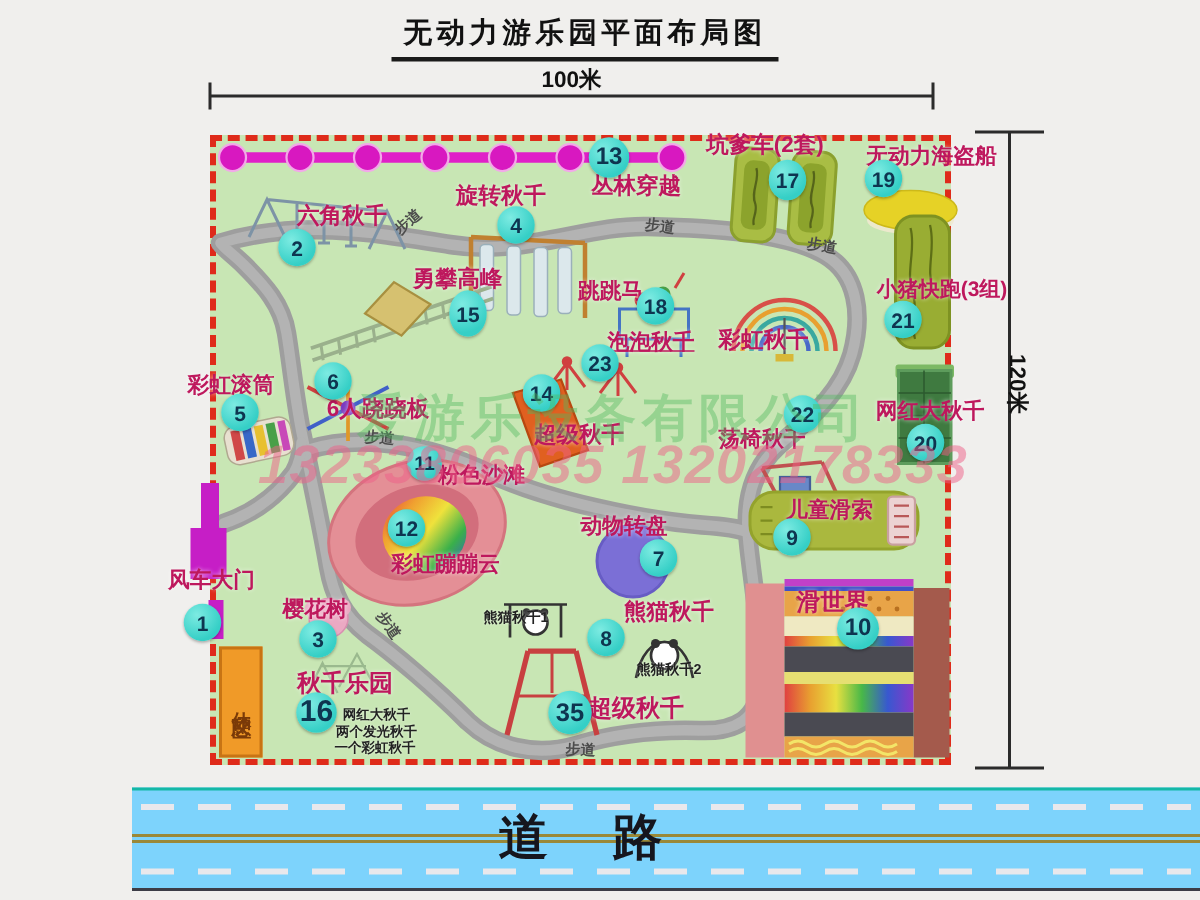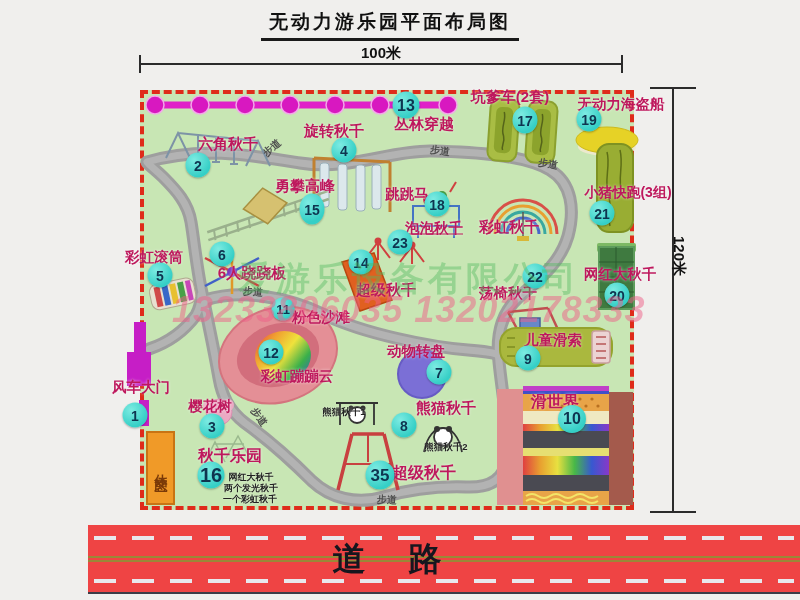--- a/index.html
+++ b/index.html
@@ -35,22 +35,22 @@
   .badge{position:absolute;transform:translate(-50%,-50%);border-radius:50%;
     background:radial-gradient(circle at 35% 30%,#7debe2,#35cfc6 70%);
     display:flex;align-items:center;justify-content:center;font-weight:700;color:#0e3550;
     box-shadow:0 1px 2px rgba(0,0,0,.3);}
   
   .wm1{position:absolute;left:238px;top:256px;font-size:34px;font-weight:700;
     color:rgba(80,185,95,.42);letter-spacing:4px;z-index:40;white-space:nowrap;pointer-events:none;}
   .wm2{position:absolute;left:172px;top:289px;font-size:36px;font-weight:700;font-style:italic;
     color:rgba(238,95,135,.5);letter-spacing:1px;z-index:40;white-space:nowrap;pointer-events:none;}
   
-  .road{position:absolute;left:88px;top:525px;width:712px;height:65px;background:#ef4444;
-    border-top:2px solid #ef4444;border-bottom:2px solid #3c3c46;z-index:10;}
+  .road{position:absolute;left:88px;top:525px;width:712px;height:65px;background:#7dd3fc;
+    border-top:2px solid #14b8a6;border-bottom:2px solid #3c3c46;z-index:10;}
   .lane-dash{position:absolute;left:6px;right:6px;height:4px;
     background:repeating-linear-gradient(90deg,#e8e8ec 0 22px,rgba(0,0,0,0) 22px 38px);}
   .lane-dash.top{top:9px;} .lane-dash.bottom{bottom:9px;}
   .center-line{position:absolute;left:0;right:0;height:2px;background:#9a8838;}
   .center-line.a{top:29px;} .center-line.b{top:33px;}
   .road-label{position:absolute;left:0;right:110px;top:50%;transform:translateY(-52%);
     text-align:center;font-size:33px;font-weight:700;color:#16161e;word-spacing:26px;letter-spacing:4px;}
 </style>
 </head>
 <body>

